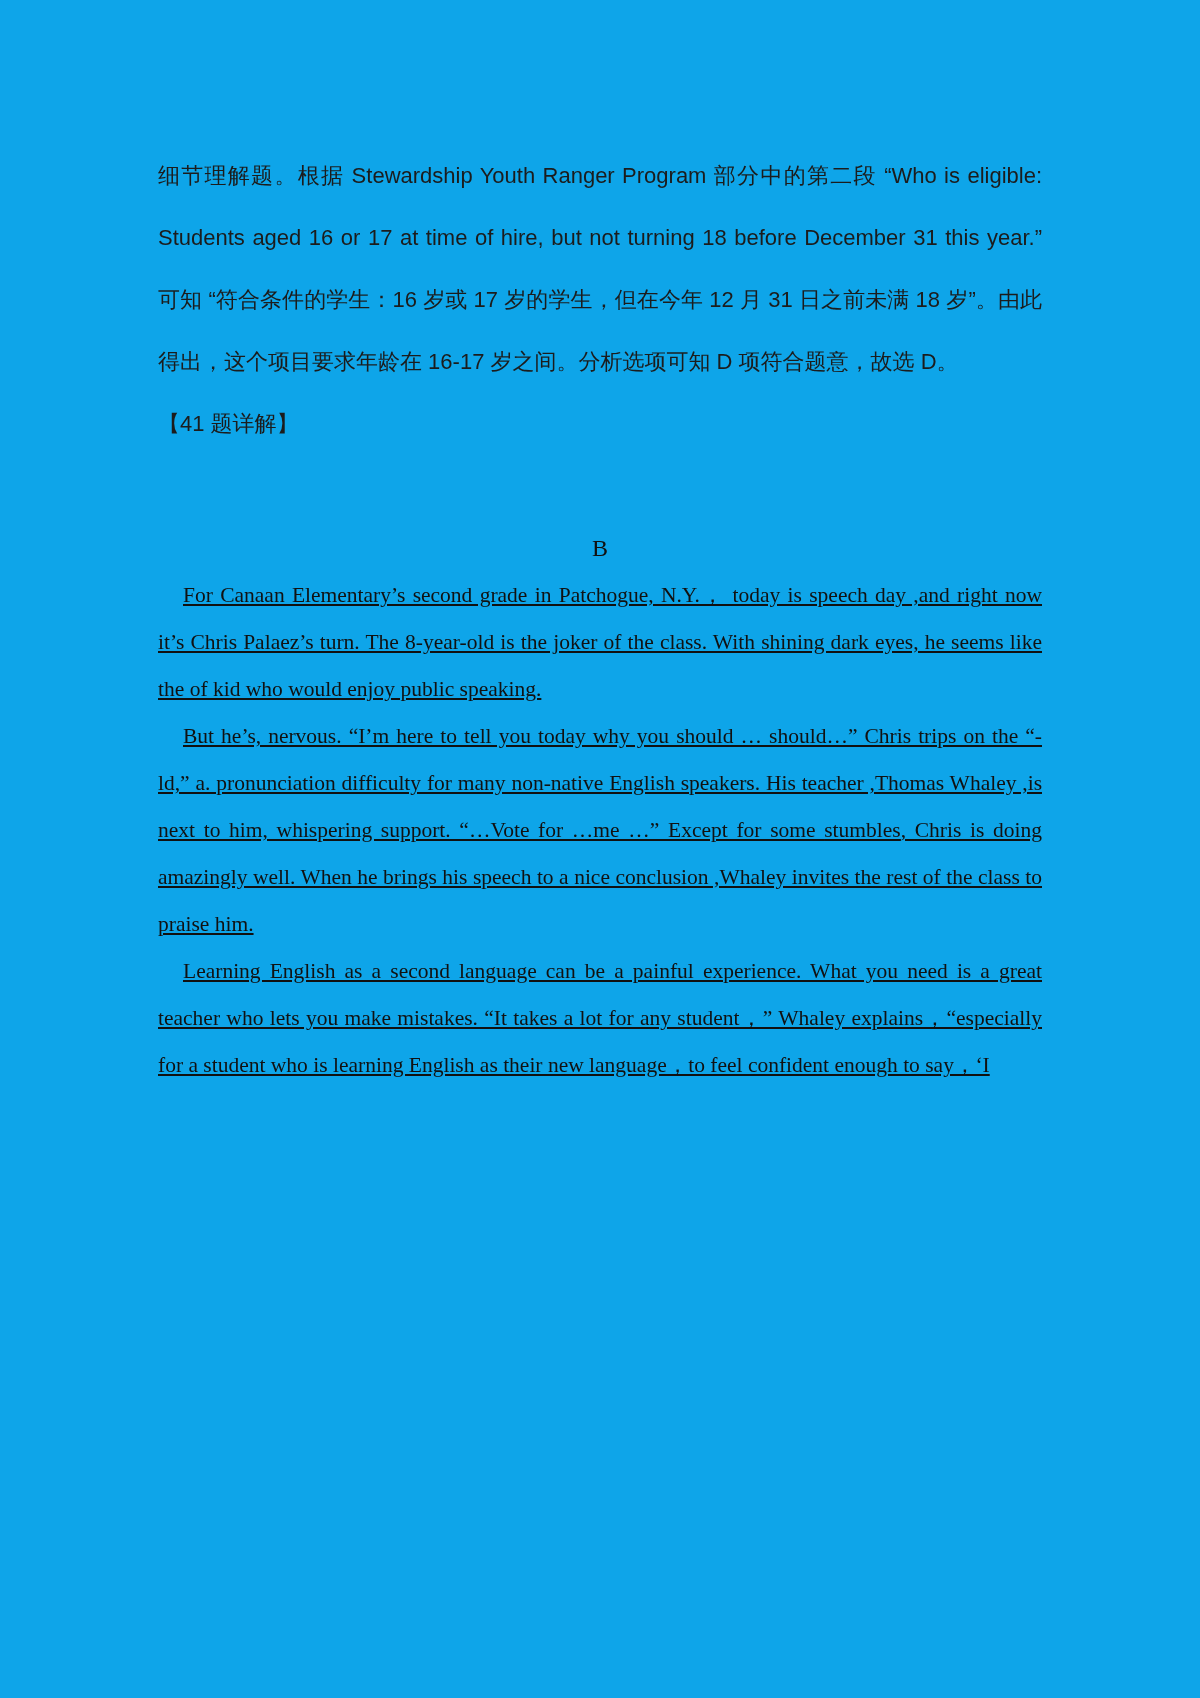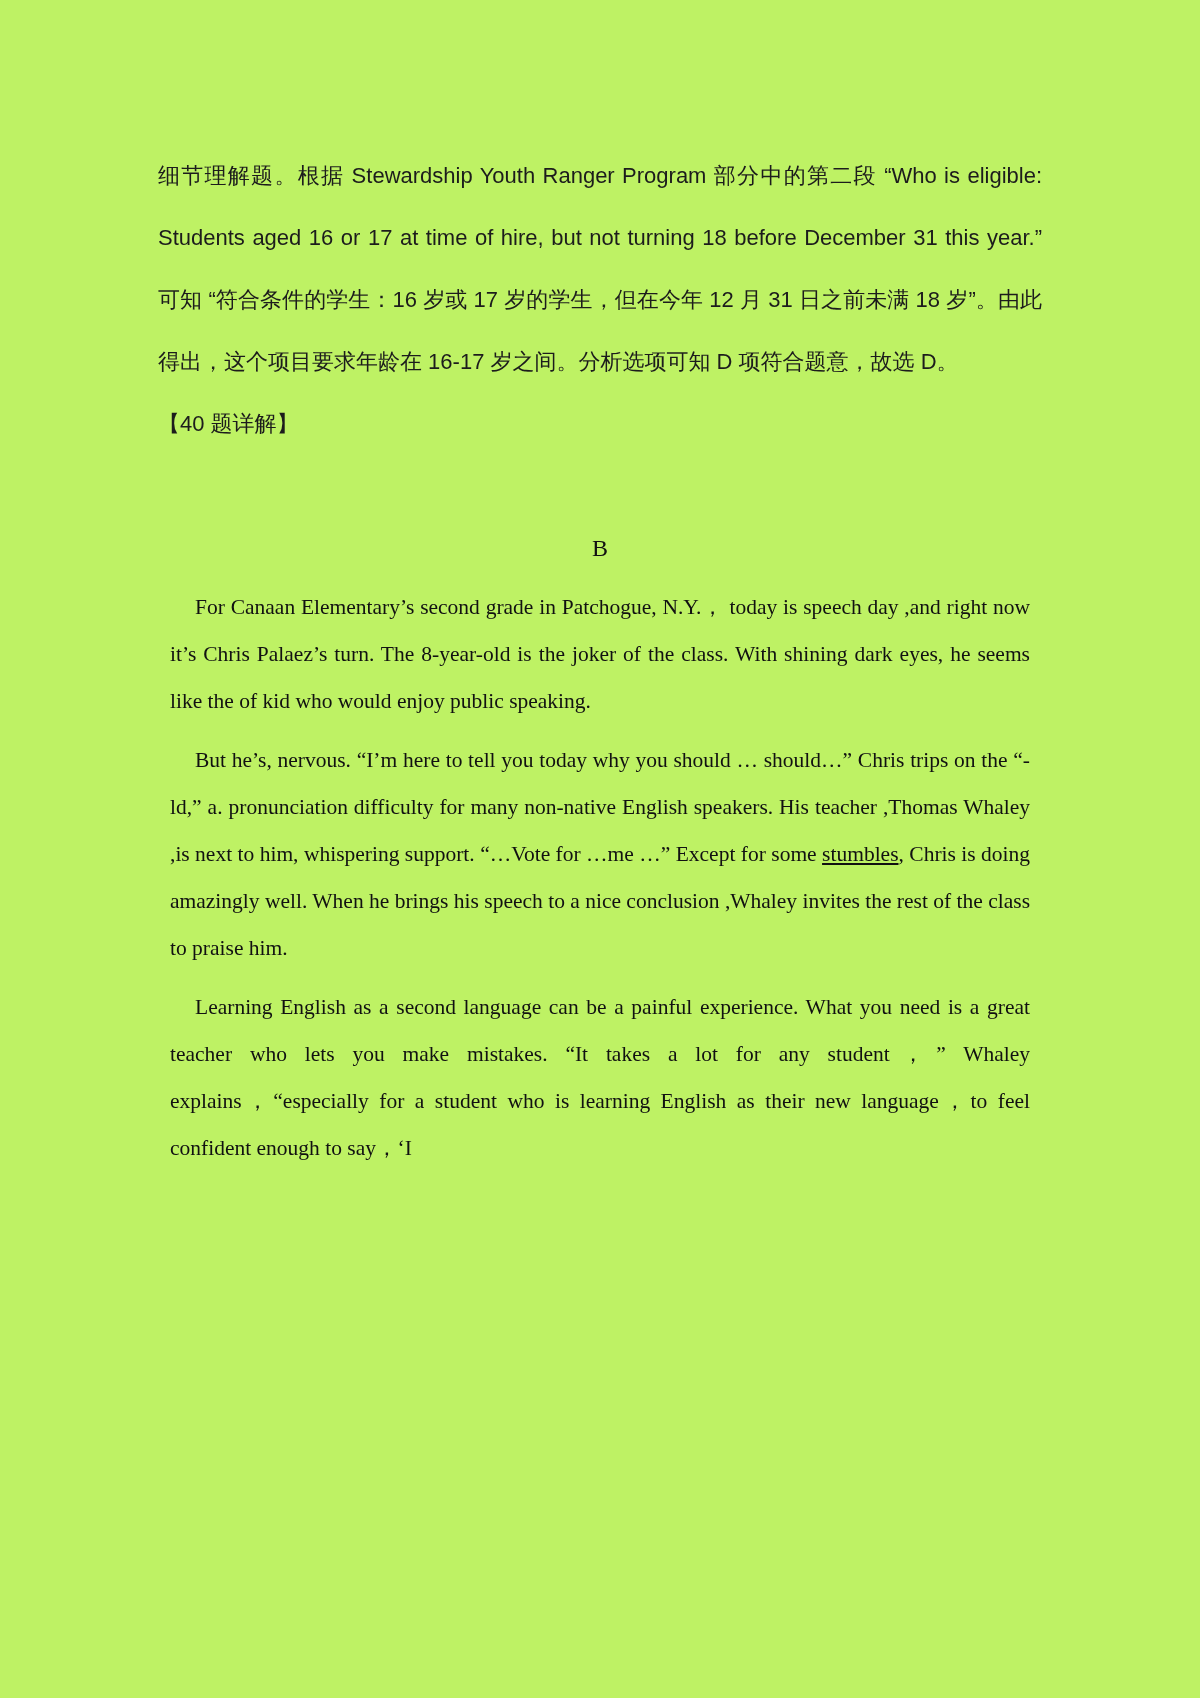--- a/index.html
+++ b/index.html
@@ -9,21 +9,21 @@
     background: #ffffff;
     color: #1c1c1c;
     font-family: "Liberation Sans", "DejaVu Sans", sans-serif;
   }
   .page {
     box-sizing: border-box;
     width: 1200px;
     height: 1698px;
     padding: 145px 158px 30px 158px;
     overflow: hidden;
-    background: #bef264;
+    background: #0ea5e9;
   }
   
   .expl {
     font-family: "Liberation Sans", "DejaVu Sans", sans-serif;
     font-size: 22px;
     line-height: 62px;
     text-align: justify;
     text-justify: inter-character;
     color: #1c1c1c;
   }
@@ -41,33 +41,34 @@
   
   .passage {
     font-family: "Liberation Serif", "DejaVu Serif", serif;
     font-size: 21.5px;
     line-height: 47px;
     text-align: justify;
     text-justify: inter-character;
     color: #111111;
   }
   .passage p {
-    margin: 12px;
+    margin: 0;
     text-indent: 25px;
+    text-decoration: underline;
   }
   .u { text-decoration: underline; }
 </style>
 </head>
 <body>
 
 <div class="page">
 
   <section class="expl">
     <p>细节理解题。根据 Stewardship Youth Ranger Program 部分中的第二段 “Who is eligible: Students aged 16 or 17 at time of hire, but not turning 18 before December 31 this year.” 可知 “符合条件的学生：16 岁或 17 岁的学生，但在今年 12 月 31 日之前未满 18 岁”。由此得出，这个项目要求年龄在 16-17 岁之间。分析选项可知 D 项符合题意，故选 D。</p>
-    <p>【40 题详解】</p>
+    <p>【41 题详解】</p>
   </section>
 
   <h2 class="section-b">B</h2>
 
   <section class="passage">
     <p>For Canaan Elementary’s second grade in Patchogue, N.Y.， today is speech day ,and right now it’s Chris Palaez’s turn. The 8-year-old is the joker of the class. With shining dark eyes, he seems like the of kid who would enjoy public speaking.</p>
     <p><span>But he’s, nervous. “I’m here to tell you today why you should … should…” Chris trips on the “-ld,” a. pronunciation difficulty for many non-native English speakers. His teacher ,Thomas Whaley ,is next to him, whispering support. “…Vote for …me …” Except for some </span><span class="u">stumbles</span><span>, Chris is doing amazingly well. When he brings his speech to a nice conclusion ,Whaley invites the rest of the class to praise him.</span></p>
     <p>Learning English as a second language can be a painful experience. What you need is a great teacher who lets you make mistakes. “It takes a lot for any student，” Whaley explains，“especially for a student who is learning English as their new language，to feel confident enough to say，‘I</p>
   </section>
 

